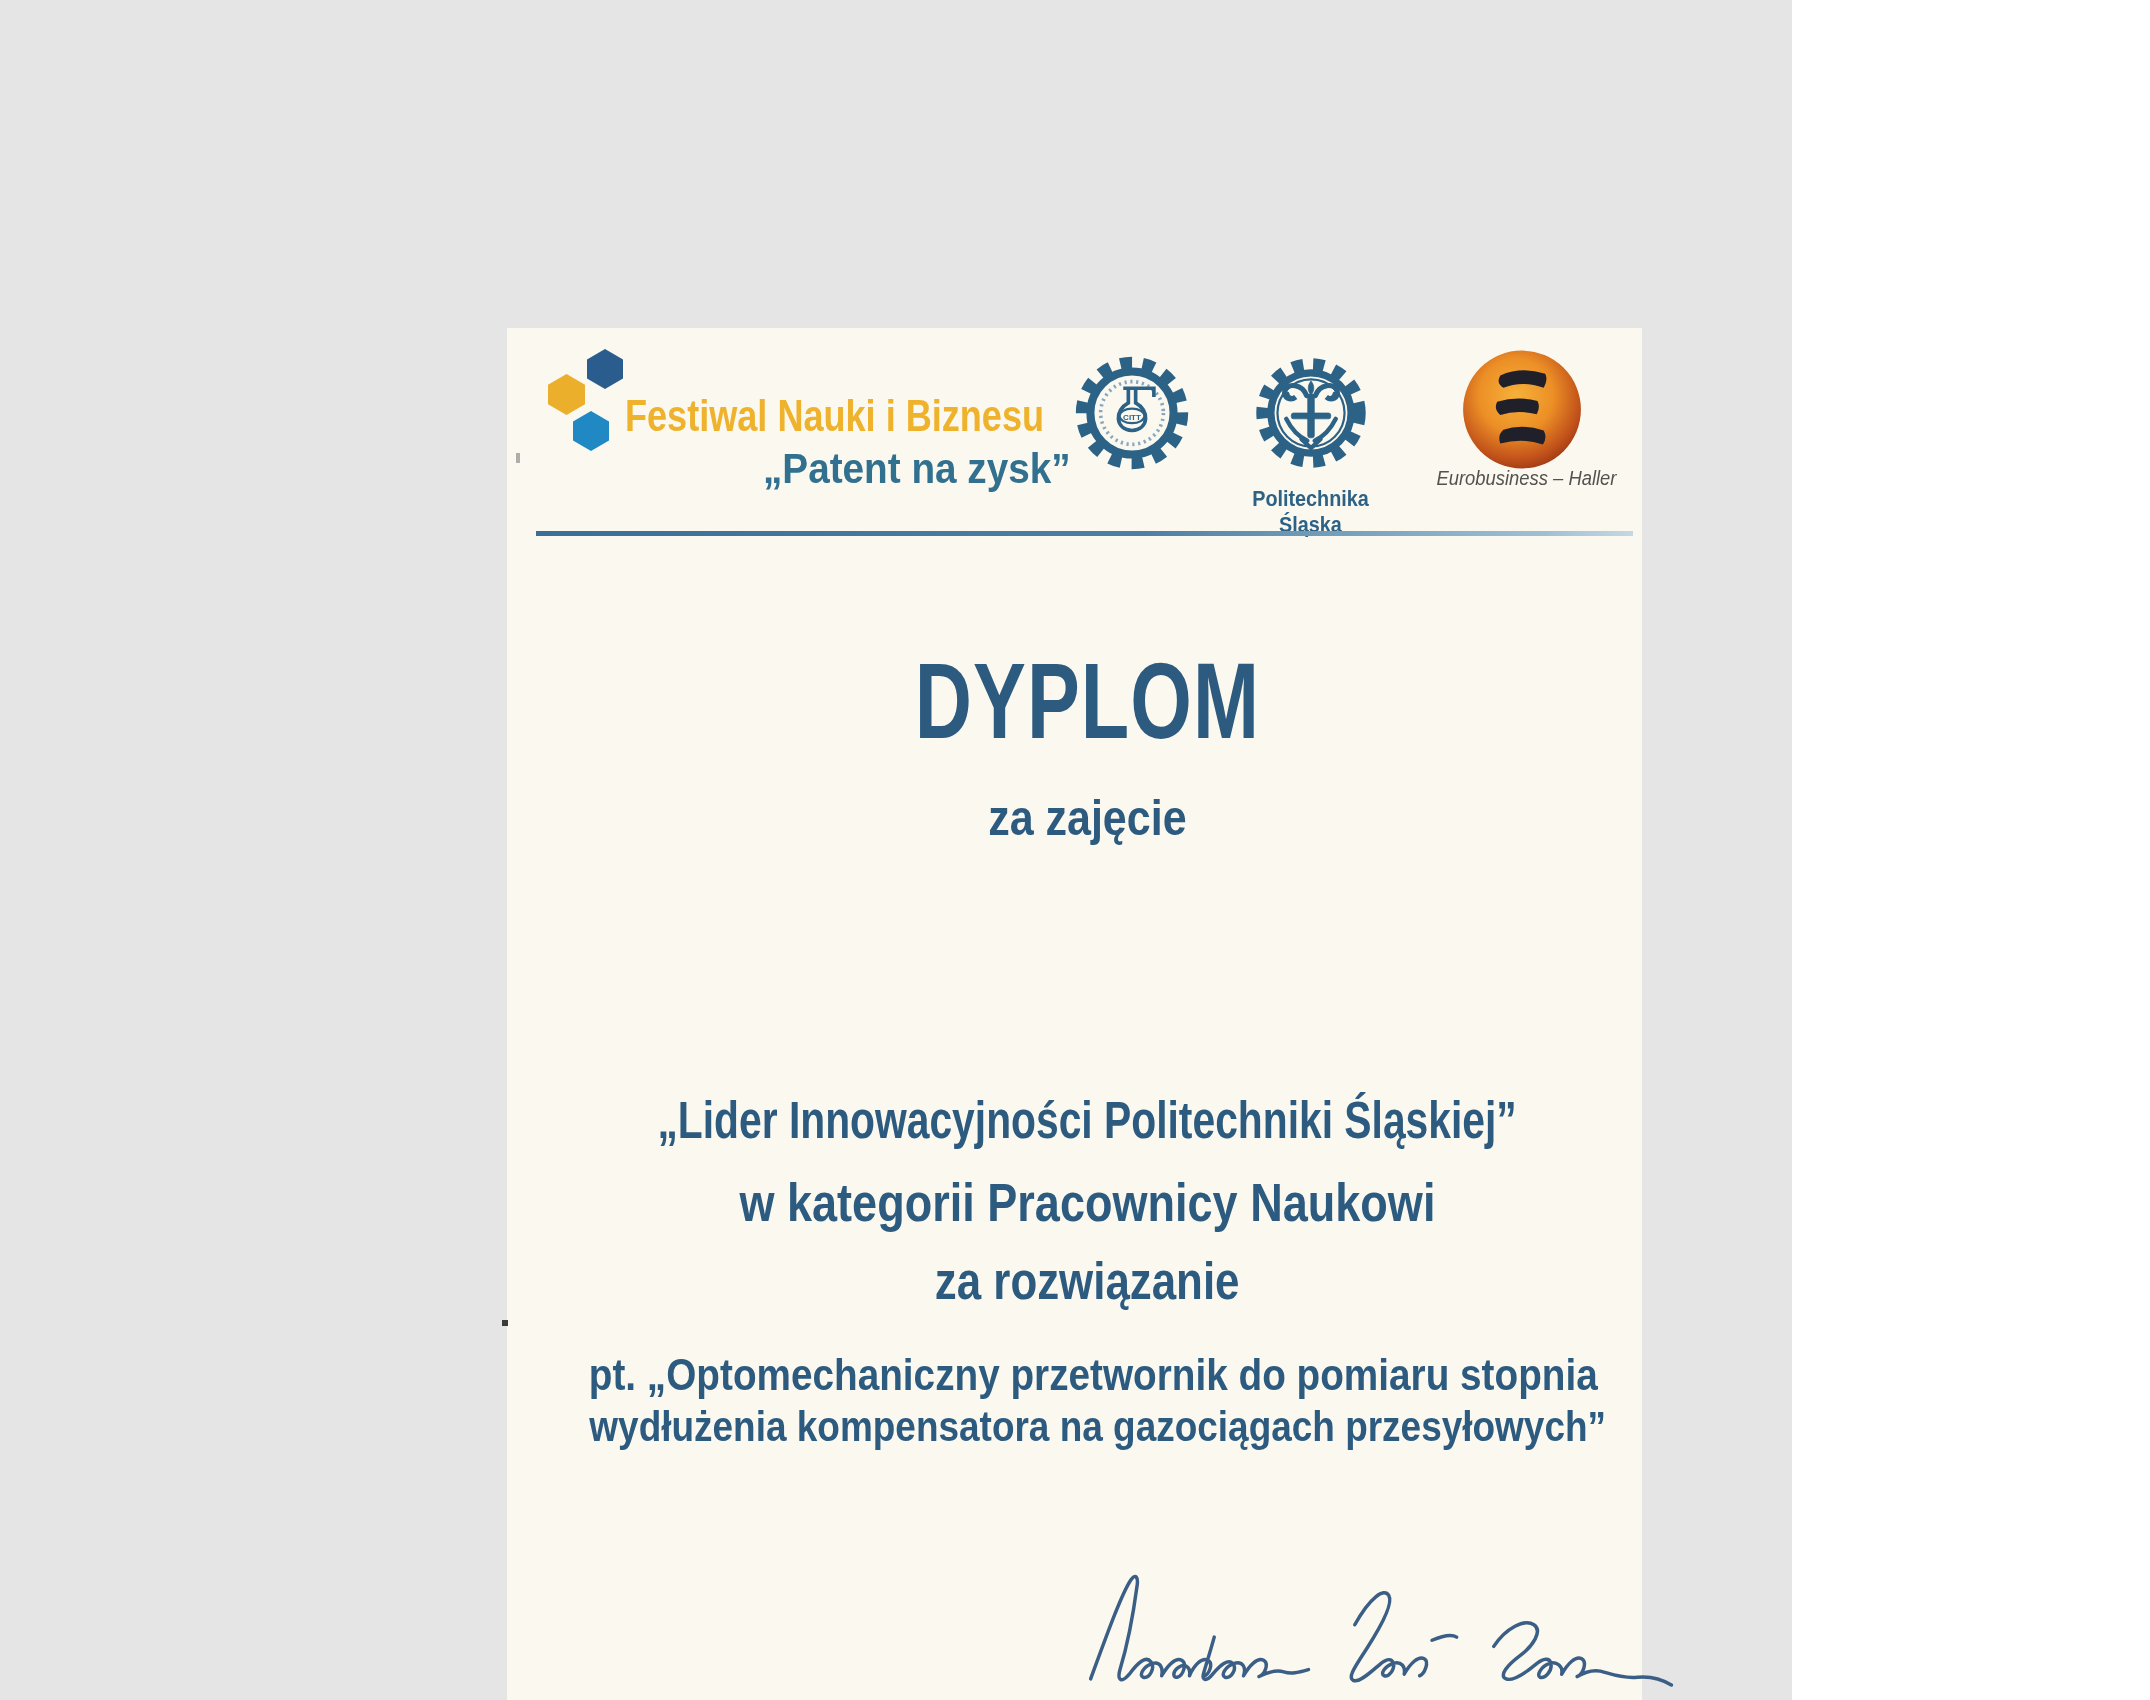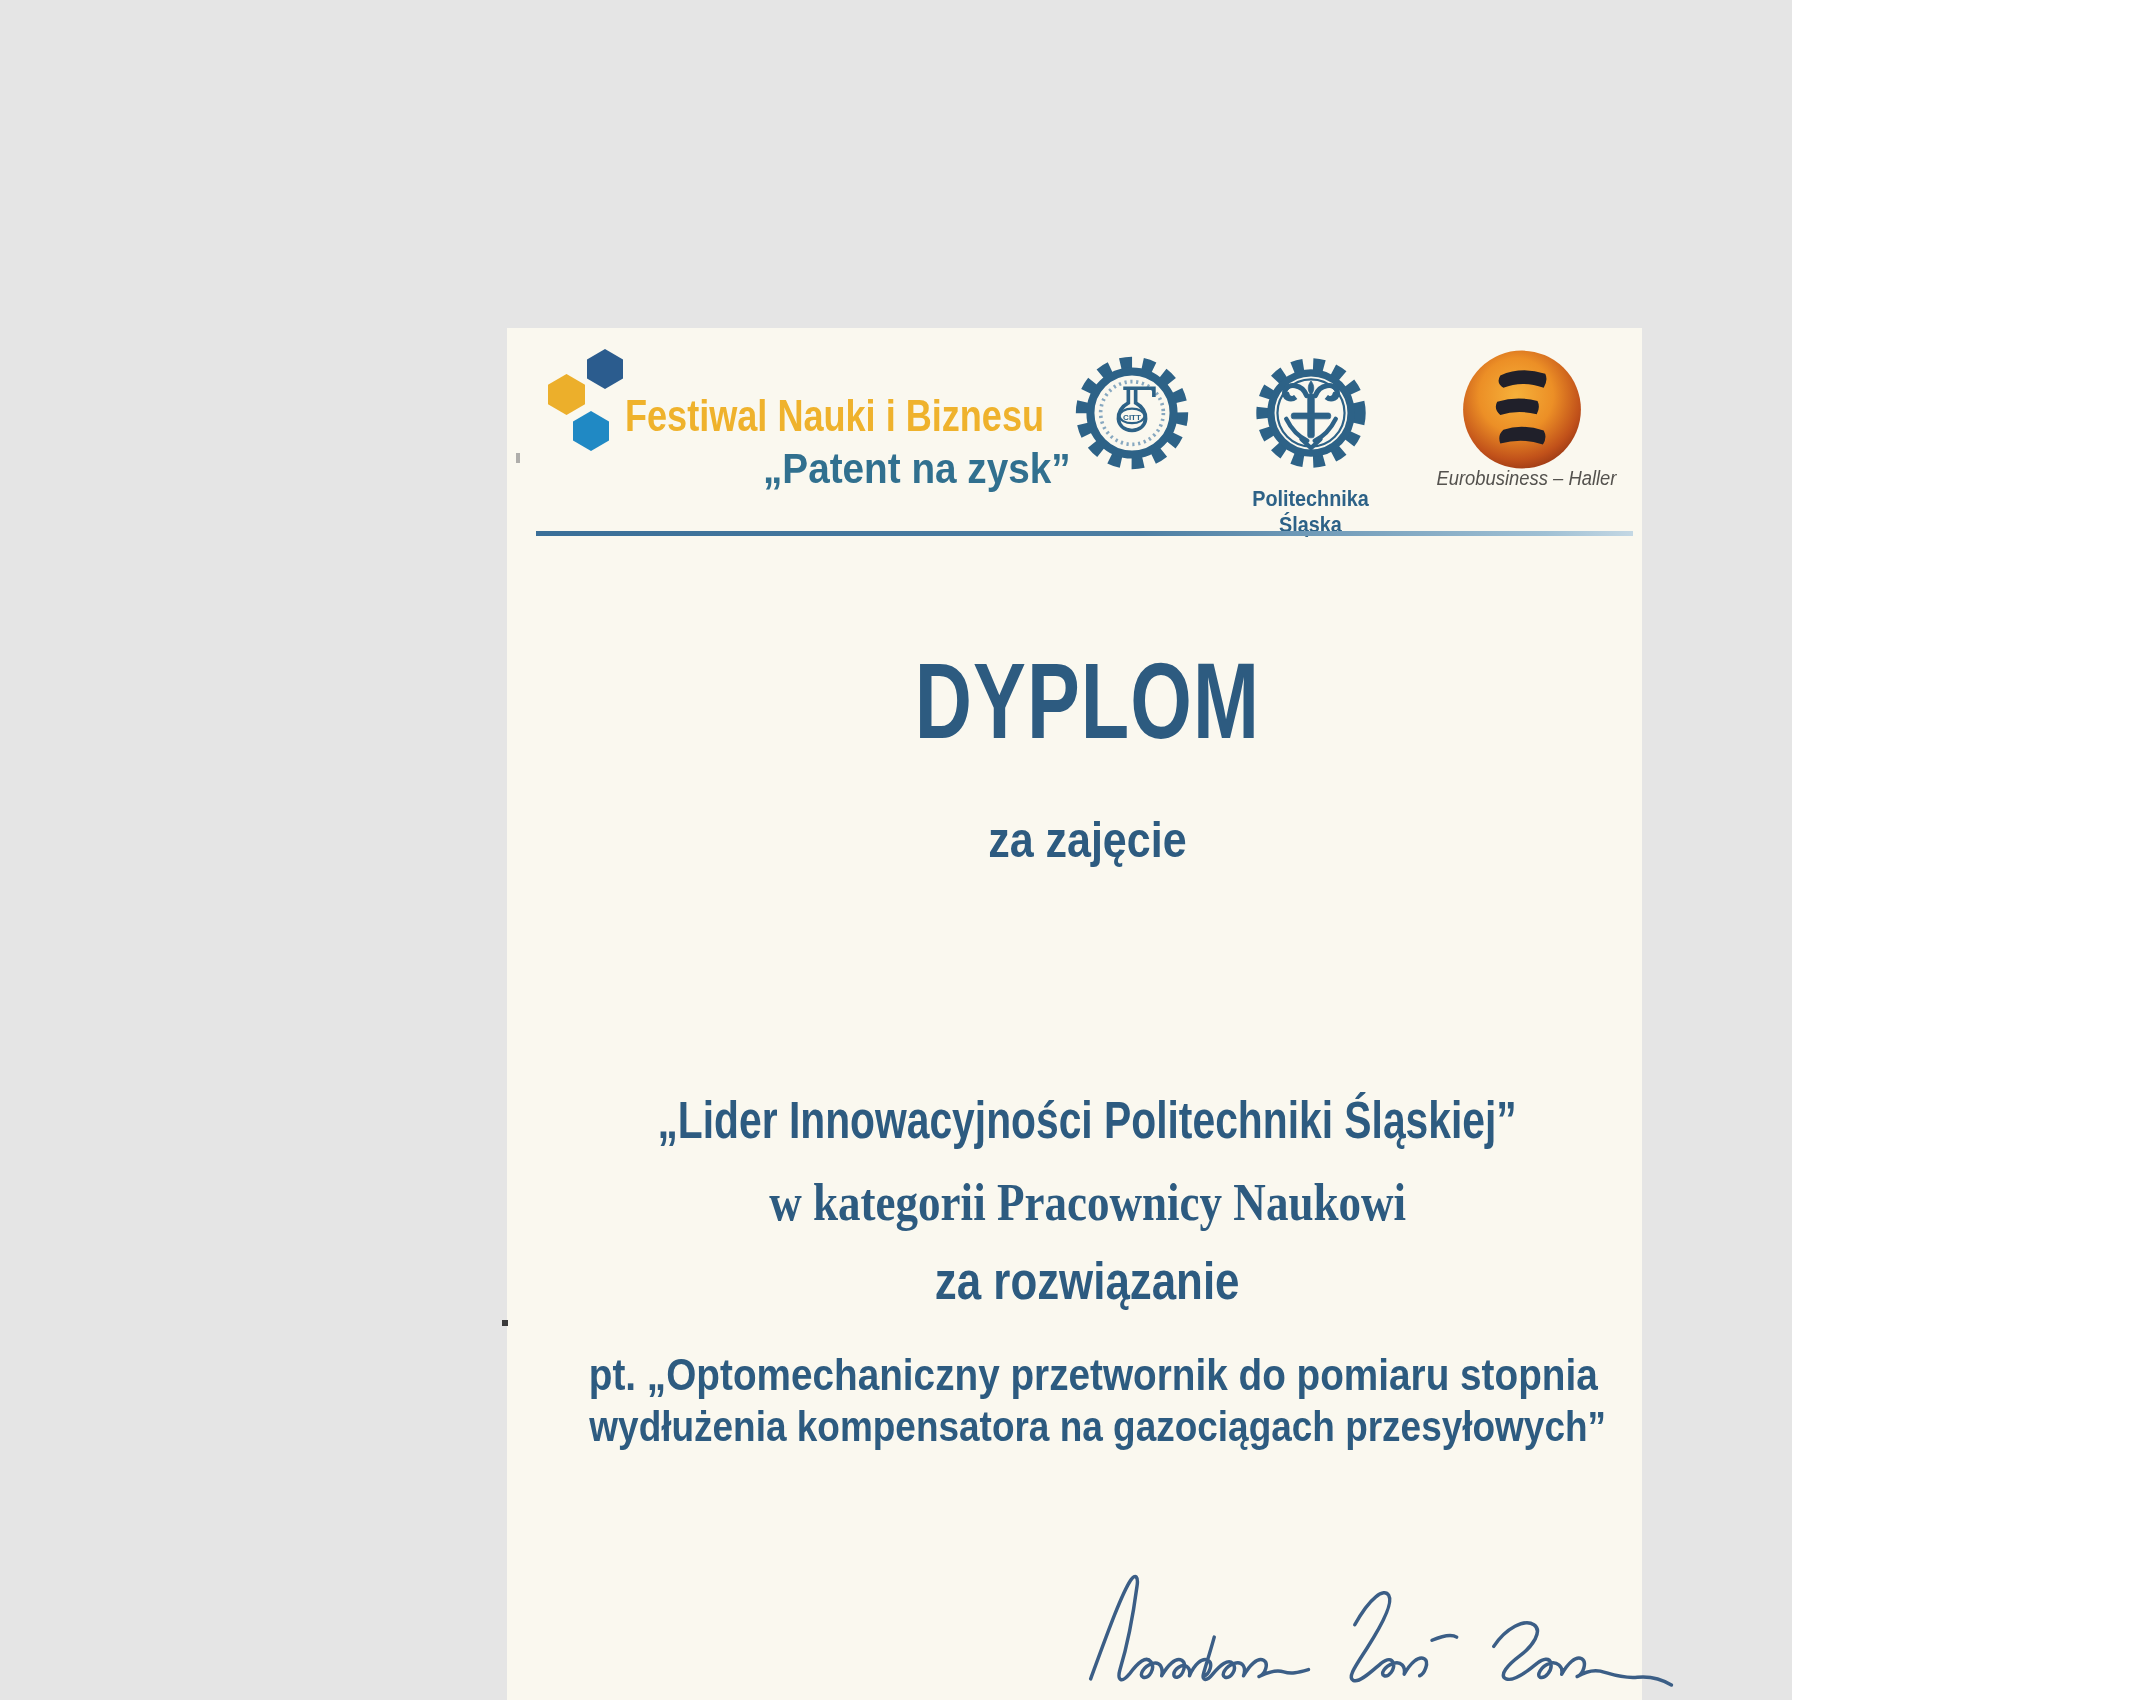--- a/index.html
+++ b/index.html
@@ -31,25 +31,25 @@
                 transform:scaleX(.92);transform-origin:center;white-space:nowrap;}
 
   .divider{position:absolute;left:29px;top:203px;width:1097px;height:4.6px;
            background:linear-gradient(to right,#3a6f98 0%,#4d7fa3 55%,#9fc0d4 92%,#c4d8e4 100%);}
 
   
   .bline{position:absolute;left:13px;width:100%;text-align:center;color:#2d5b80;font-weight:bold;
          white-space:nowrap;}
   .bline > span{display:inline-block;transform-origin:center;}
   .l-title   {top:311px;font-size:107px;}  .l-title   > span{transform:scaleX(.74);letter-spacing:1.5px;}
-  .l-za1     {top:483px;font-size:50px;}   .l-za1     > span{transform:scaleX(.86);}
+  .l-za1     {top:461px;font-size:50px;}   .l-za1     > span{transform:scaleX(.86);}
   .l-award   {top:571px;font-size:55px;color:#e9a72c;} .l-award > span{transform:scaleX(.9);}
   .l-konkurs {top:662px;font-size:51px;}   .l-konkurs > span{transform:scaleX(.9);}
   .l-lider   {top:755px;font-size:51px;margin-top:8px;}   .l-lider   > span{transform:scaleX(.8);}
-  .l-kateg   {top:844px;font-size:53px;font-family:Liberation Serif, serif;}  .l-kateg   > span{transform:scaleX(.85);}
+  .l-kateg   {top:844px;font-size:53px;}  .l-kateg   > span{transform:scaleX(.85);}
   .l-za2     {top:924px;font-size:51px;}  .l-za2     > span{transform:scaleX(.86);}
   .l-pt1     {top:1022px;font-size:44px;}  .l-pt1     > span{transform:scaleX(.88);}
   .l-pt2     {top:1075px;font-size:42px;}  .l-pt2     > span{transform:scaleX(.88);}
 
   .signature{position:absolute;left:569px;top:1235px;width:600px;height:139px;}
 
   .artifact{position:absolute;}
   .art-1{left:9.3px;top:125px;width:3.9px;height:10px;background:#8f8f8f;opacity:.7;}
   .art-2{left:-5.4px;top:992px;width:6.2px;height:6.2px;background:#3a3a3a;}
 </style>

